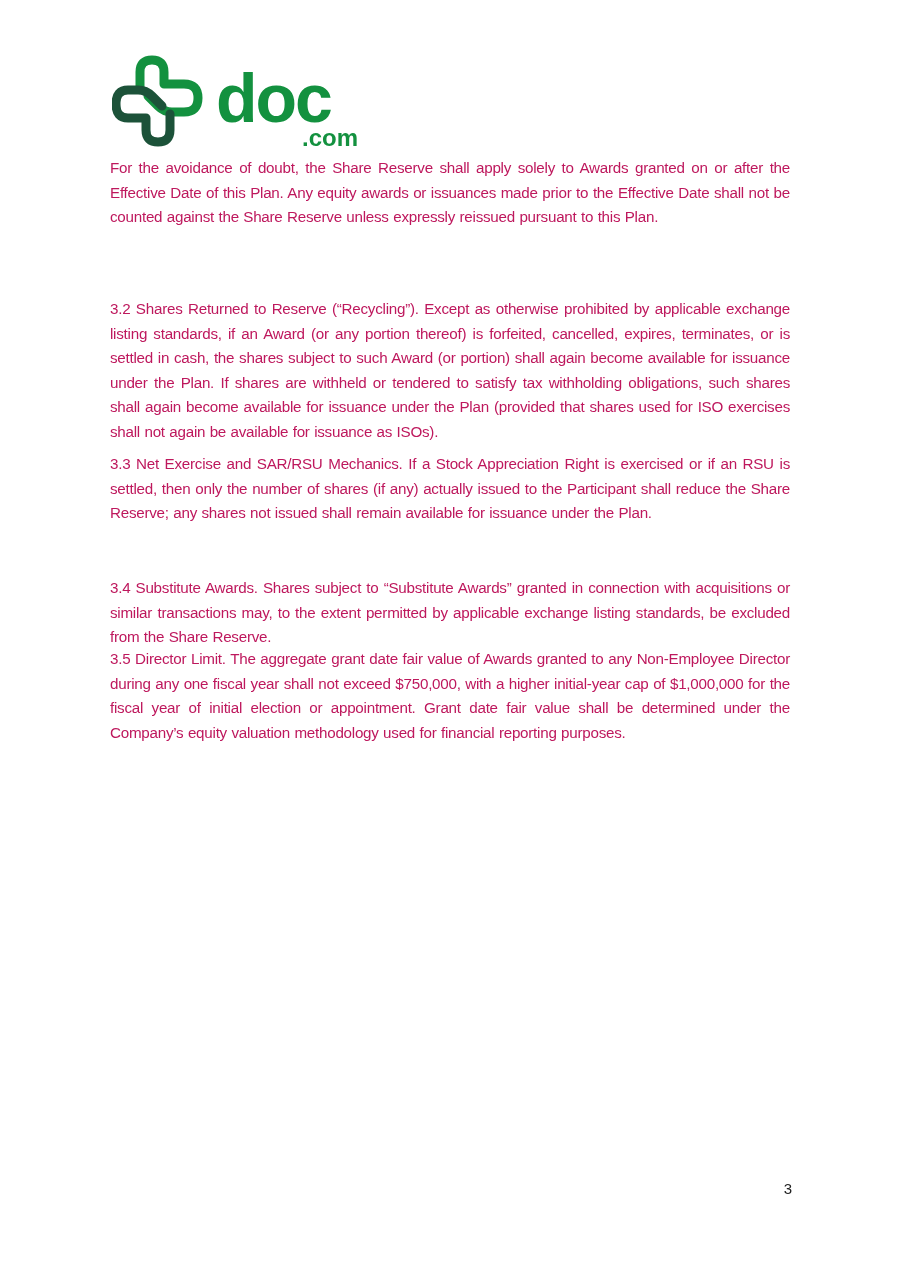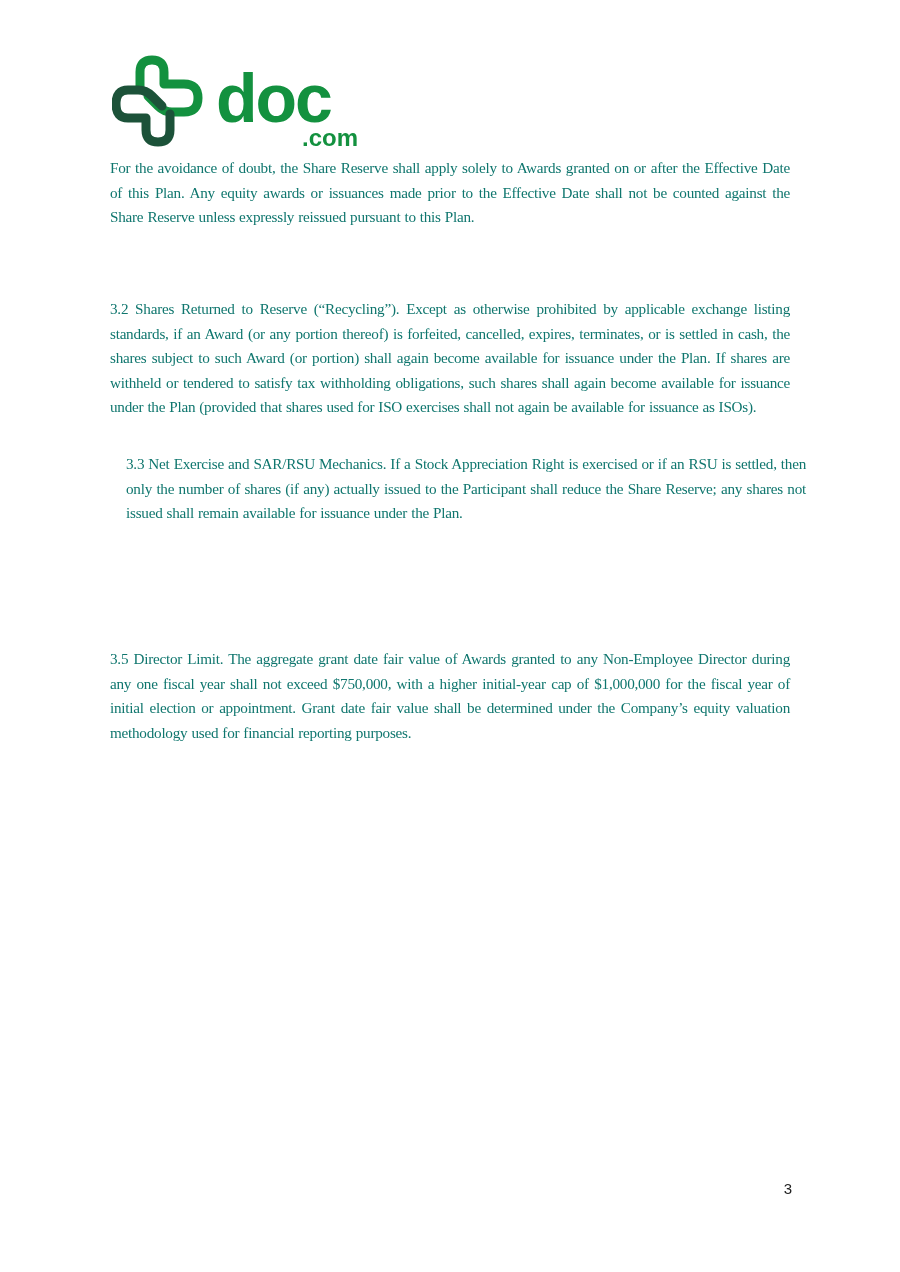--- a/index.html
+++ b/index.html
@@ -2,28 +2,28 @@
 <html><head>
 <meta charset="utf-8">
 <style>
   html, body { margin: 0; padding: 0; background: #ffffff; }
   body { width: 900px; height: 1272px; position: relative; overflow: hidden; }
   .page { position: absolute; left: 0; top: 0; width: 876px; height: 1272px; background: #fff; }
   .logo { position: absolute; left: 112px; top: 54px; width: 250px; height: 96px; }
   .logo svg { display: block; }
   .body-text {
     position: absolute; left: 110px; width: 680px;
-    font-family: Liberation Serif, serif;
-    font-size: 15.2px; line-height: 24.6px; color: #0f766e;
+    font-family: Liberation Sans, sans-serif;
+    font-size: 15.2px; line-height: 24.6px; color: #be185d;
     text-align: justify; letter-spacing: -0.25px; word-spacing: 0.5px;
   }
   .body-text p { margin: 0; }
   #p1 { top: 156px; }
   #p2 { top: 297px; }
-  #p3 { top: 452px; margin-left: 16px; }
+  #p3 { top: 452px; }
   #p4 { top: 576px; }
   #p5 { top: 647px; }
   #p6 { top: 815px; }
   .page-number {
     position: absolute; left: 770px; top: 1180px; width: 22px; text-align: right;
     font-family: "Liberation Sans", sans-serif; font-size: 15px; color: #222;
   }
 </style>
 </head>
 <body>
@@ -45,18 +45,21 @@
 
   <div class="body-text" id="p1">
     <p>For the avoidance of doubt, the Share Reserve shall apply solely to Awards granted on or after the Effective Date of this Plan. Any equity awards or issuances made prior to the Effective Date shall not be counted against the Share Reserve unless expressly reissued pursuant to this Plan.</p>
   </div>
   <div class="body-text" id="p2">
     <p>3.2 Shares Returned to Reserve (“Recycling”). Except as otherwise prohibited by applicable exchange listing standards, if an Award (or any portion thereof) is forfeited, cancelled, expires, terminates, or is settled in cash, the shares subject to such Award (or portion) shall again become available for issuance under the Plan. If shares are withheld or tendered to satisfy tax withholding obligations, such shares shall again become available for issuance under the Plan (provided that shares used for ISO exercises shall not again be available for issuance as ISOs).</p>
   </div>
   <div class="body-text" id="p3">
     <p>3.3 Net Exercise and SAR/RSU Mechanics. If a Stock Appreciation Right is exercised or if an RSU is settled, then only the number of shares (if any) actually issued to the Participant shall reduce the Share Reserve; any shares not issued shall remain available for issuance under the Plan.</p>
   </div>
+  <div class="body-text" id="p4">
+    <p>3.4 Substitute Awards. Shares subject to “Substitute Awards” granted in connection with acquisitions or similar transactions may, to the extent permitted by applicable exchange listing standards, be excluded from the Share Reserve.</p>
+  </div>
   <div class="body-text" id="p5">
     <p>3.5 Director Limit. The aggregate grant date fair value of Awards granted to any Non-Employee Director during any one fiscal year shall not exceed $750,000, with a higher initial-year cap of $1,000,000 for the fiscal year of initial election or appointment. Grant date fair value shall be determined under the Company’s equity valuation methodology used for financial reporting purposes.</p>
   </div>
 
   <div class="page-number">3</div>
 </div>
 
 </body></html>

